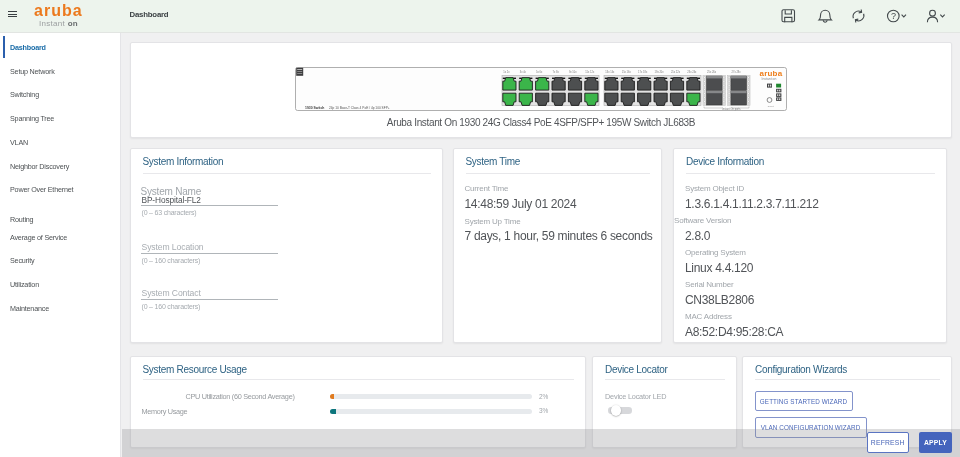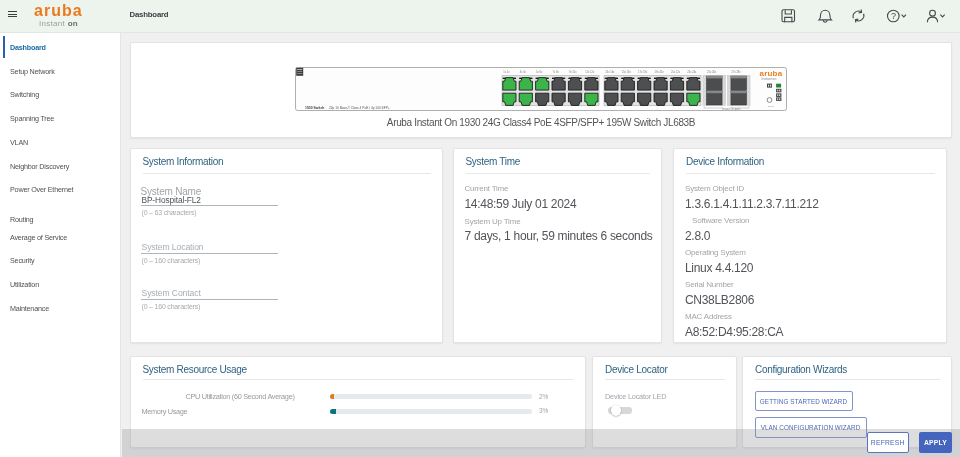--- a/index.html
+++ b/index.html
@@ -250,21 +250,21 @@
   <div class="val" style="left:11px; top:48px;">14:48:59 July 01 2024</div>
   <div class="lbl" style="left:11px; top:68px;">System Up Time</div>
   <div class="val" style="left:11px; top:80.5px;">7 days, 1 hour, 59 minutes 6 seconds</div>
 </div>
 
 <div class="card" style="left:673px; top:147.5px; width:274px; height:195px;">
   <div class="ctitle">Device Information</div>
   <div class="chr"></div>
   <div class="lbl" style="left:11px; top:35.5px;">System Object ID</div>
   <div class="val" style="left:11px; top:48px;">1.3.6.1.4.1.11.2.3.7.11.212</div>
-  <div class="lbl" style="left:18px; top:67.5px;">Software Version</div>
+  <div class="lbl" style="left:0; top:67.5px;">Software Version</div>
   <div class="val" style="left:11px; top:80px;">2.8.0</div>
   <div class="lbl" style="left:11px; top:99.5px;">Operating System</div>
   <div class="val" style="left:11px; top:112px;text-align:right;">Linux 4.4.120</div>
   <div class="lbl" style="left:11px; top:131.5px;">Serial Number</div>
   <div class="val" style="left:11px; top:144px;">CN38LB2806</div>
   <div class="lbl" style="left:11px; top:163.5px;">MAC Address</div>
   <div class="val" style="left:11px; top:176px;">A8:52:D4:95:28:CA</div>
 </div>
 
 <div class="card" style="left:129.5px; top:355.5px; width:456.5px; height:92px;">

